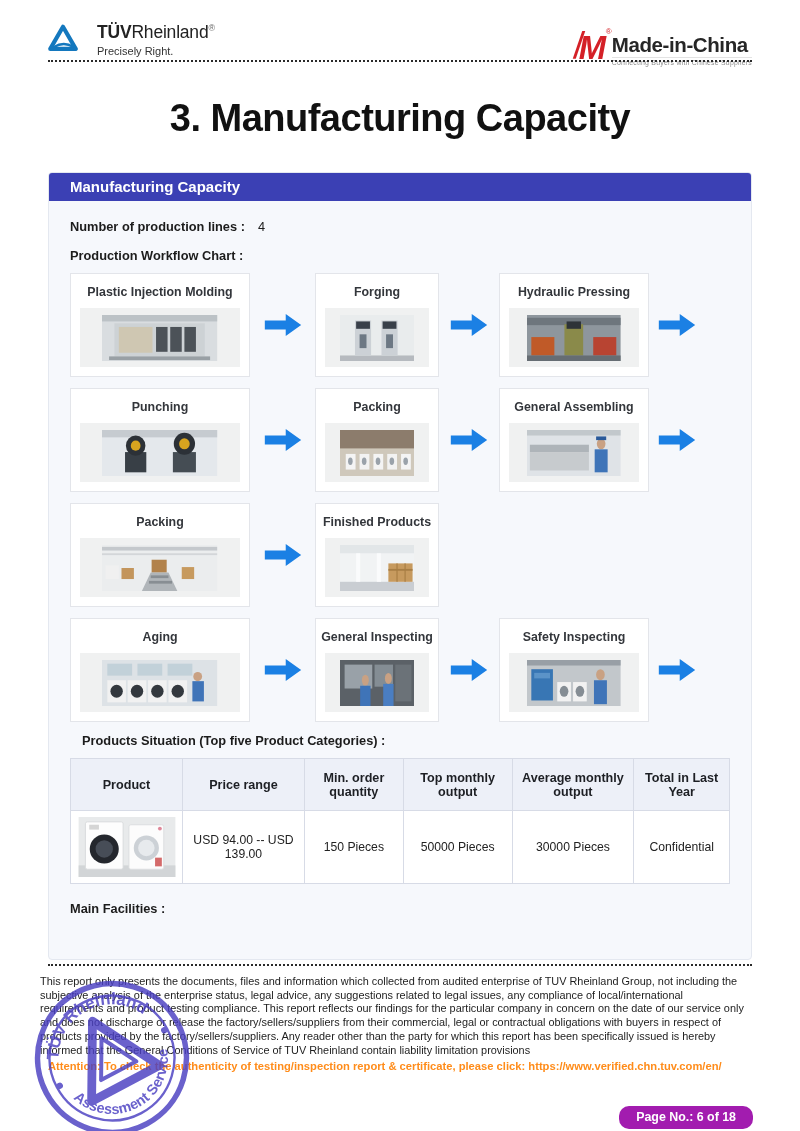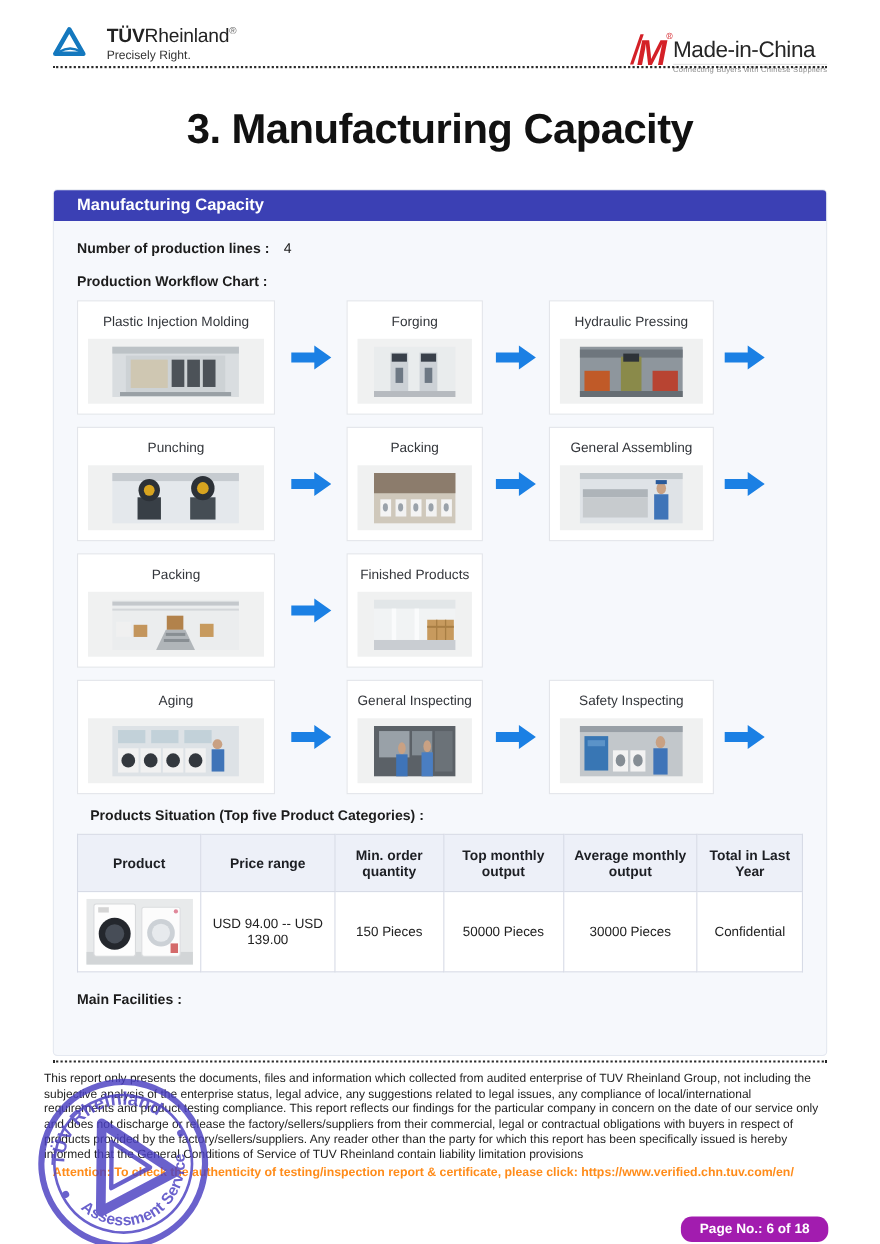--- a/index.html
+++ b/index.html
@@ -8,21 +8,21 @@
 
   
   .hdr-left { position:absolute; left:48px; top:24px; display:flex; align-items:flex-start; gap:19px; }
   .tuv-text { line-height:1; }
   .tuv-brand { font-size:17.5px; color:#222; letter-spacing:-0.2px; }
   .tuv-brand b { font-weight:700; }
   .tuv-reg { font-size:9px; color:#666; vertical-align:super; }
   .tuv-tag { font-size:11px; color:#333; margin-top:4px; }
   .hdr-right { position:absolute; right:48px; top:26px; display:flex; align-items:flex-end; gap:3px; }
   .mic-block { position:relative; padding-top:6px; }
-  .mic-name { font-size:20.5px; font-weight:400; color:#262626; letter-spacing:-0.4px; line-height:1; }
+  .mic-name { font-size:20.5px; font-weight:700; color:#262626; letter-spacing:-0.4px; line-height:1; }
   .mic-tag { font-size:6.9px; color:#8d8d8d; letter-spacing:0.25px; margin-top:2px; border-top:1px solid #e3e3e3; padding-top:1px; }
   .mic-reg { position:absolute; left:-6px; top:-2px; font-size:8px; color:#d42027; }
   .dotline { position:absolute; left:48px; right:48px; border-bottom:2.5px dotted #2a2a2a; }
   .dot-top { top:60px; }
   .dot-bottom { top:964px; }
 
   
   .page-title { position:absolute; top:97px; left:0; width:100%; text-align:center;
     font-size:38px; font-weight:700; color:#111; letter-spacing:-0.5px; }
 
@@ -32,21 +32,21 @@
   .panel-bar { height:28px; background:#3b40b4; border-radius:3px 3px 0 0;
     color:#fff; font-size:15px; font-weight:700; line-height:28px; padding-left:21px; }
   .panel-body { padding:14px 21px 0 21px; }
 
   .inline-label { font-size:12.8px; font-weight:700; color:#1c1c1c; }
   .inline-value { font-size:12.8px; color:#1c1c1c; margin-left:13px; font-weight:400; }
   .lines-row { margin-top:2px; }
   .wf-label { margin-top:13px; }
 
   
-  .workflow { margin-top:10px; }
+  .workflow { margin-top:10px;font-weight:bold; }
   .wf-row { display:flex; align-items:center; height:104px; margin-bottom:11px; }
   .wf-box { height:104px; background:#fff; border:1px solid #e3e5ea; display:flex;
     flex-direction:column; align-items:center; padding:11px 9px 9px 9px; }
   .wf-b0 { width:180px; } .wf-b1 { width:124px; } .wf-b2 { width:150px; }
   .wf-title { font-size:12.4px; color:#33363b; white-space:nowrap; }
   .wf-photo { margin-top:9px; width:100%; flex:1; background:#f0f1f1;
     display:flex; align-items:center; justify-content:center; }
   .wf-photo svg { width:72%; height:46px; }
   .wf-arrow { display:flex; align-items:center; justify-content:center; }
   .wf-a0 { width:65px; } .wf-a1 { width:60px; }

